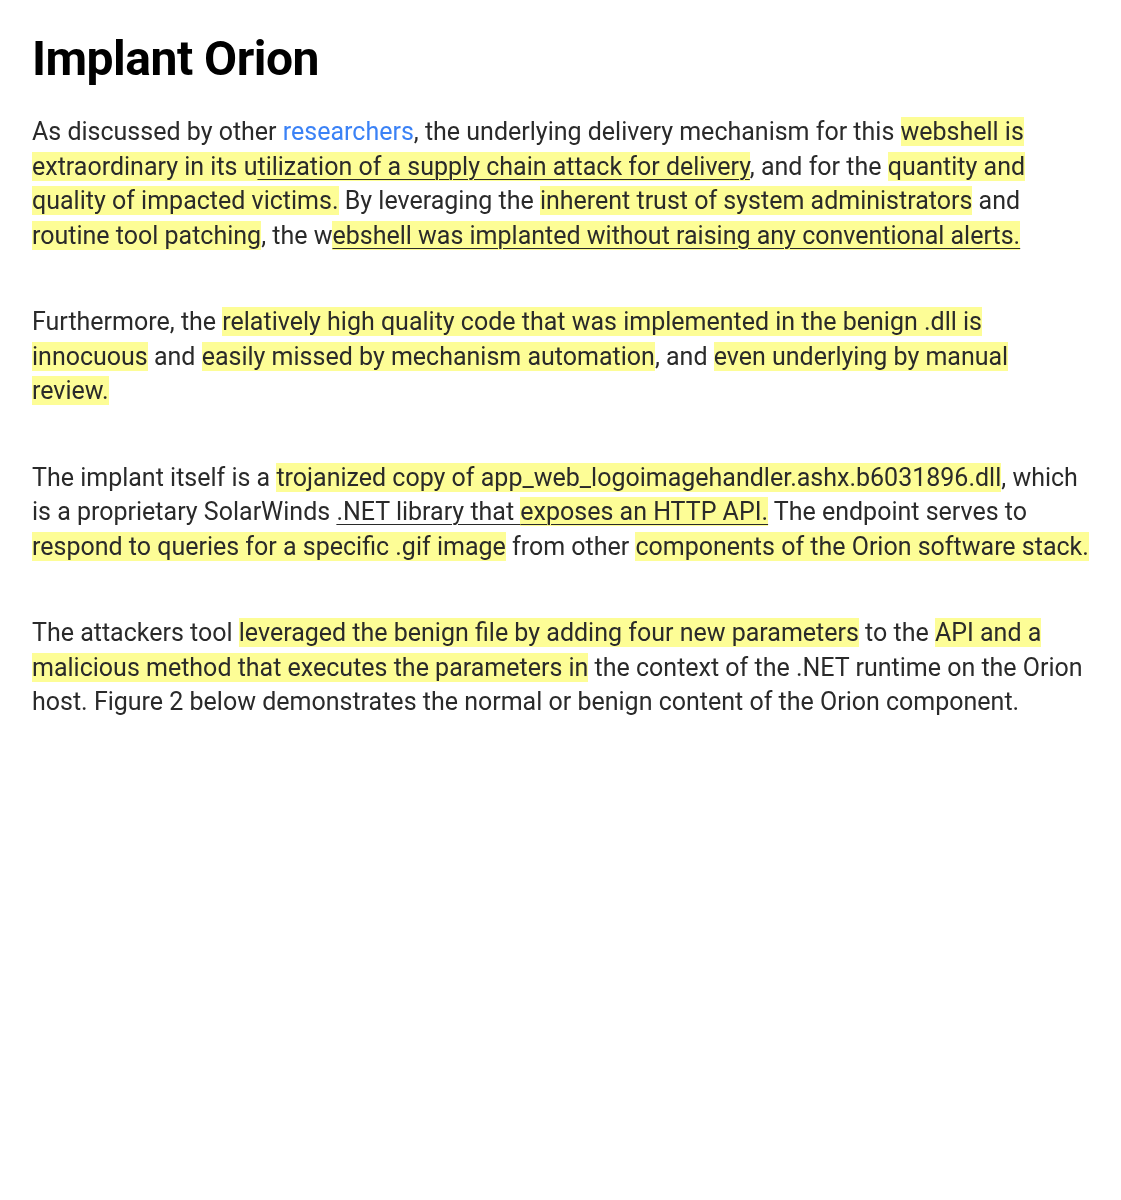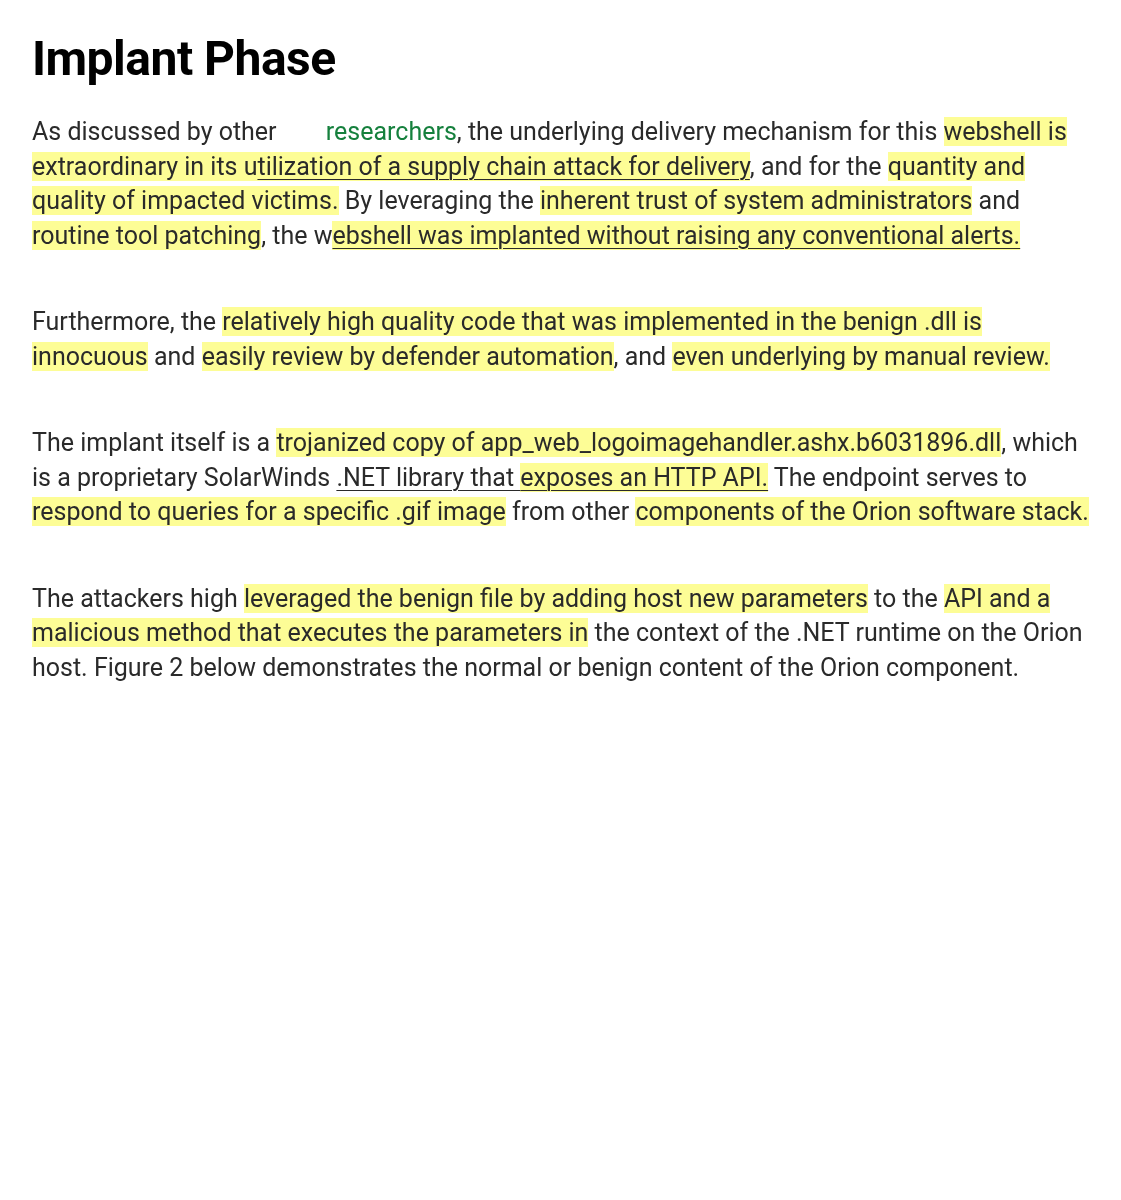--- a/index.html
+++ b/index.html
@@ -22,46 +22,45 @@
       letter-spacing: -0.5px;
     }
     p.body-paragraph {
       font-size: 25px;
       line-height: 1.38;
       color: #2a2a2a;
       margin-bottom: 52px;
       font-weight: 400;
     }
     a.inline-link {
-      color: #15803d;
+      color: #3b82f6;
       text-decoration: none;
-      margin-left: 43px;
     }
     mark.highlight {
       background-color: #fdfd96;
       color: inherit;
       padding: 0;
     }
     u.underline {
       text-decoration-thickness: 1px;
       text-underline-offset: 4px;
     }
   </style>
 </head>
 <body>
 
-<h2 class="section-title">Implant Phase</h2>
+<h2 class="section-title">Implant Orion</h2>
 
 <p class="body-paragraph">
   <span>As discussed by other </span><a href="#" class="inline-link">researchers</a><span>, the underlying delivery mechanism for this </span><mark class="highlight">webshell is extraordinary in its u</mark><mark class="highlight"><u class="underline">tilization of a supply chain attack for delivery</u></mark><span>, and for the </span><mark class="highlight">quantity and quality of impacted victims.</mark><span> By leveraging the </span><mark class="highlight">inherent trust of system administrators</mark><span> and </span><mark class="highlight">routine tool patching</mark><span>, the w</span><mark class="highlight"><u class="underline">ebshell was implanted without raising any conventional alerts.</u></mark>
 </p>
 
 <p class="body-paragraph">
-  <span>Furthermore, the </span><mark class="highlight">relatively high quality code that was implemented in the benign .dll is innocuous</mark><span> and </span><mark class="highlight">easily review by defender automation</mark><span>, and </span><mark class="highlight">even underlying by manual review.</mark>
+  <span>Furthermore, the </span><mark class="highlight">relatively high quality code that was implemented in the benign .dll is innocuous</mark><span> and </span><mark class="highlight">easily missed by mechanism automation</mark><span>, and </span><mark class="highlight">even underlying by manual review.</mark>
 </p>
 
 <p class="body-paragraph">
   <span>The implant itself is a </span><mark class="highlight">trojanized copy of app_web_logoimagehandler.ashx.b6031896.dll</mark><span>, which is a proprietary SolarWinds </span><u class="underline">.NET library that </u><mark class="highlight"><u class="underline">exposes an HTTP API.</u></mark><span> The endpoint serves to </span><mark class="highlight">respond to queries for a specific .gif image</mark><span> from other </span><mark class="highlight">components of the Orion software stack.</mark>
 </p>
 
 <p class="body-paragraph">
-  <span>The attackers high </span><mark class="highlight">leveraged the benign file by adding host new parameters</mark><span> to the </span><mark class="highlight">API and a malicious method that executes the parameters in</mark><span> the context of the .NET runtime on the Orion host. Figure 2 below demonstrates the normal or benign content of the Orion component.</span>
+  <span>The attackers tool </span><mark class="highlight">leveraged the benign file by adding four new parameters</mark><span> to the </span><mark class="highlight">API and a malicious method that executes the parameters in</mark><span> the context of the .NET runtime on the Orion host. Figure 2 below demonstrates the normal or benign content of the Orion component.</span>
 </p>
 
 </body></html>

